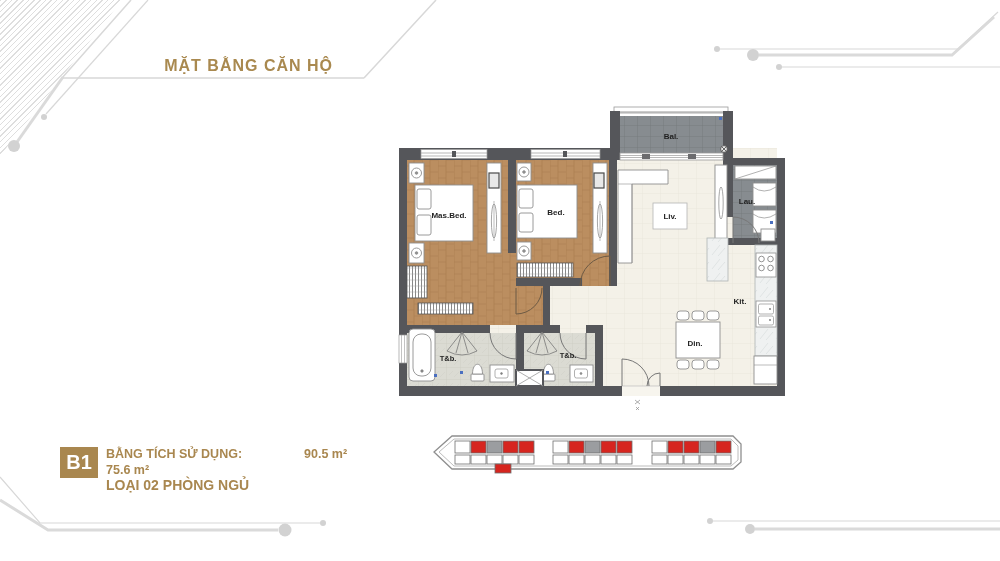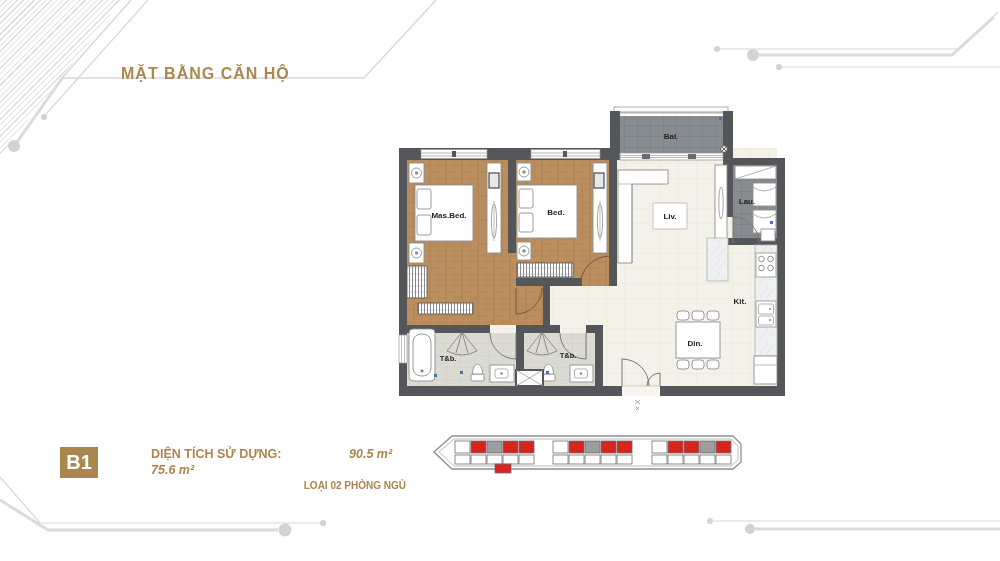--- a/index.html
+++ b/index.html
@@ -4,31 +4,31 @@
 <style>
   html,body{margin:0;padding:0;background:#fff;}
   .page{position:relative;width:1000px;height:561px;background:#ffffff;overflow:hidden;
         font-family:"Liberation Sans",sans-serif;}
   
   .hatch{position:absolute;left:0;top:0;width:122px;height:156px;
          background:repeating-linear-gradient(135deg,#dedede 0 1px,transparent 1px 4px);
          -webkit-clip-path:polygon(0 0,100% 0,0 100%);clip-path:polygon(0 0,100% 0,0 100%);}
   .deco{position:absolute;left:0;top:0;pointer-events:none;}
   
-  .title{position:absolute;left:105px;top:49px;width:220px;margin:16px;text-align:left;
+  .title{position:absolute;left:105px;top:49px;width:220px;margin:8px;text-align:right;
          font-size:16px;font-weight:700;letter-spacing:1px;color:#a9894f;}
   
-  .unit-info{position:absolute;left:60px;top:447px;display:flex;align-items:flex-start;gap:45px;}
+  .unit-info{position:absolute;left:60px;top:447px;display:flex;align-items:flex-start;}
   .badge{width:38px;height:31px;background:#a9874f;color:#ffffff;font-size:20px;font-weight:700;
          display:flex;align-items:center;justify-content:center;}
   .rows{margin-left:8px;width:255px;color:#a9874f;font-size:12.5px;line-height:15.5px;}
   .row{display:flex;}
   .row .lbl{width:198px;font-weight:600;}
-  .row .val{font-weight:700;font-style:italic;}
-  .type-line{font-weight:700;font-size:10px;text-align:right;}
+  .row .val{font-weight:700;}
+  .type-line{font-weight:700;font-size:14px;}
   .plan{position:absolute;left:390px;top:103px;}
   .keyplan{position:absolute;left:430px;top:430px;}
   svg text{font-family:"Liberation Sans",sans-serif;}
 </style>
 </head>
 <body>
 
 <div class="page">
 
   <div class="hatch"></div>
@@ -317,21 +317,21 @@
       <text x="305" y="243" font-size="8">Din.</text>
       <text x="58" y="258" font-size="7.5">T&amp;b.</text>
       <text x="178" y="255" font-size="7.5">T&amp;b.</text>
     </g>
   </svg>
 
   <div class="unit-info">
     <div class="badge">B1</div>
     <div class="rows">
       <div class="row">
-        <span class="lbl">DIỆN TÍCH SỬ DỰNG:</span>
+        <span class="lbl">BẰNG TÍCH SỬ DỤNG:</span>
         <span class="val">90.5 m²</span>
       </div>
       <div class="row">
         <span class="val">75.6 m²</span>
       </div>
       <div class="type-line">LOẠI 02 PHÒNG NGỦ</div>
     </div>
   </div>
 
   <svg class="keyplan" id="keyplan" width="320" height="55" viewBox="0 0 320 55">

